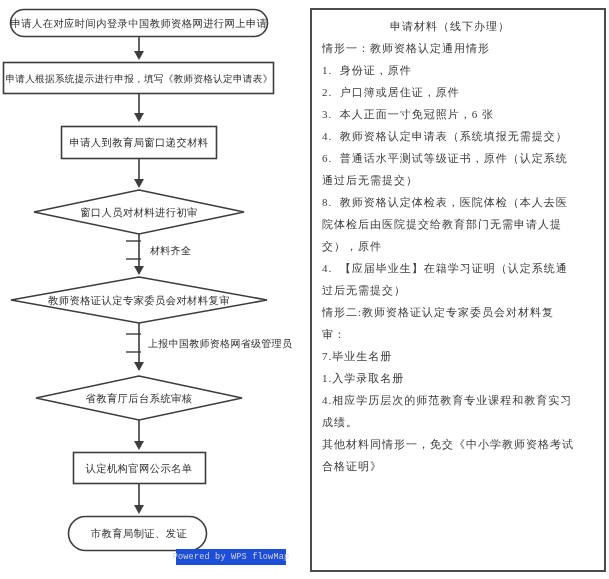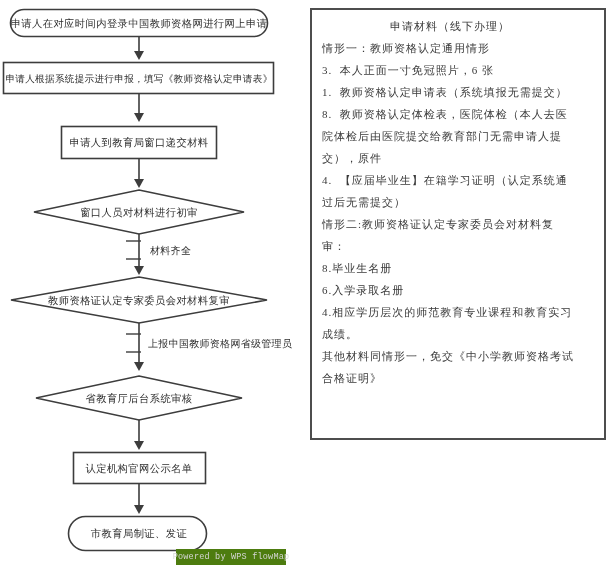--- a/index.html
+++ b/index.html
@@ -30,36 +30,36 @@
     font-size: 10px;
     letter-spacing: 0.3px;
     text-anchor: start;
   }
   .watermark {
     position: absolute;
     left: 176px;
     top: 549px;
     width: 110px;
     height: 16px;
-    background: #4d7c0f;
+    background: #1d4ed8;
     color: #d6d6d6;
     font-family: "Liberation Mono", monospace;
     font-size: 8.5px;
     letter-spacing: 0.2px;
     display: flex;
     align-items: center;
     justify-content: center;
     white-space: nowrap;
   }
   .panel {
     position: absolute;
     left: 310px;
     top: 8px;
     width: 296px;
-    height: 432px;
+    height: 564px;
     box-sizing: border-box;
     border: 2px solid #4d4d4d;
     background: #ffffff;
     padding: 5px 26px 0 10px;
     font-family: "Liberation Serif", serif;
     font-size: 11px;
     letter-spacing: 1px;
     line-height: 22px;
     color: #3a3a3a;
     overflow: hidden;
@@ -154,24 +154,27 @@
       <rect class="node" x="68.5" y="516.5" width="138" height="34" rx="17"></rect>
       <text class="nlabel" x="139" y="537">市教育局制证、发证</text>
     </g>
   </svg>
 
   <div class="watermark">Powered by WPS flowMap</div>
 
   <div class="panel">
     <p class="panel-title">申请材料（线下办理）</p>
     <p>情形一：教师资格认定通用情形</p>
+    <p>1.  身份证，原件</p>
+    <p>2.  户口簿或居住证，原件</p>
     <p>3.  本人正面一寸免冠照片，6 张</p>
-    <p>1.  教师资格认定申请表（系统填报无需提交）</p>
+    <p>4.  教师资格认定申请表（系统填报无需提交）</p>
+    <p>6.  普通话水平测试等级证书，原件（认定系统通过后无需提交）</p>
     <p>8.  教师资格认定体检表，医院体检（本人去医院体检后由医院提交给教育部门无需申请人提交），原件</p>
     <p>4.  【应届毕业生】在籍学习证明（认定系统通过后无需提交）</p>
     <p>情形二:教师资格证认定专家委员会对材料复审：</p>
-    <p>8.毕业生名册</p>
-    <p>6.入学录取名册</p>
+    <p>7.毕业生名册</p>
+    <p>1.入学录取名册</p>
     <p>4.相应学历层次的师范教育专业课程和教育实习成绩。</p>
     <p>其他材料同情形一，免交《中小学教师资格考试合格证明》</p>
   </div>
 
 </div>
 
 </body></html>

